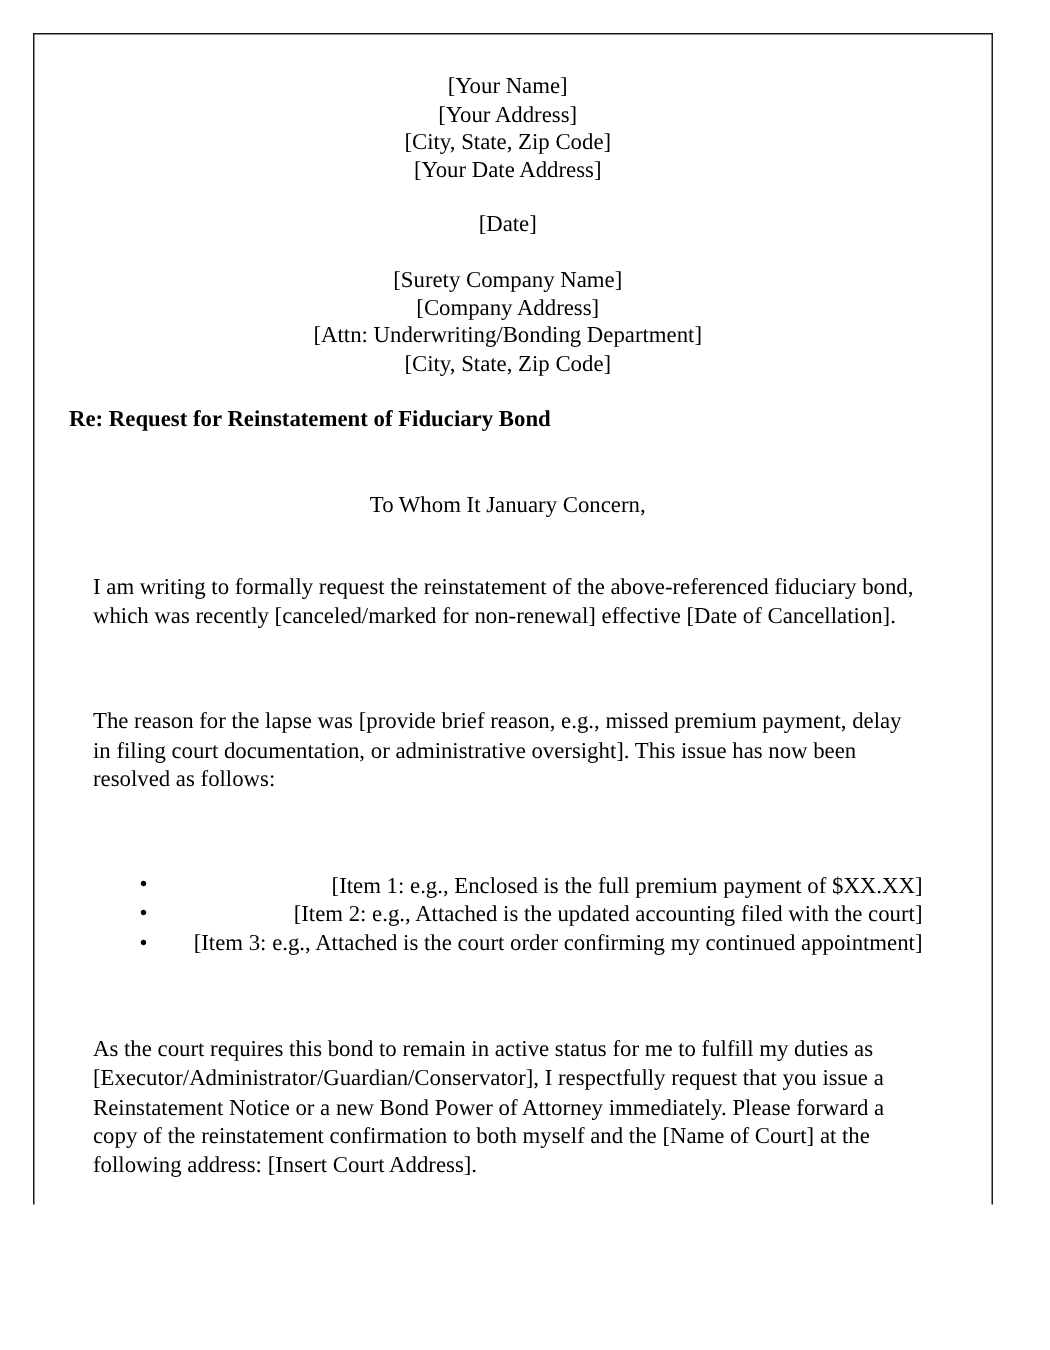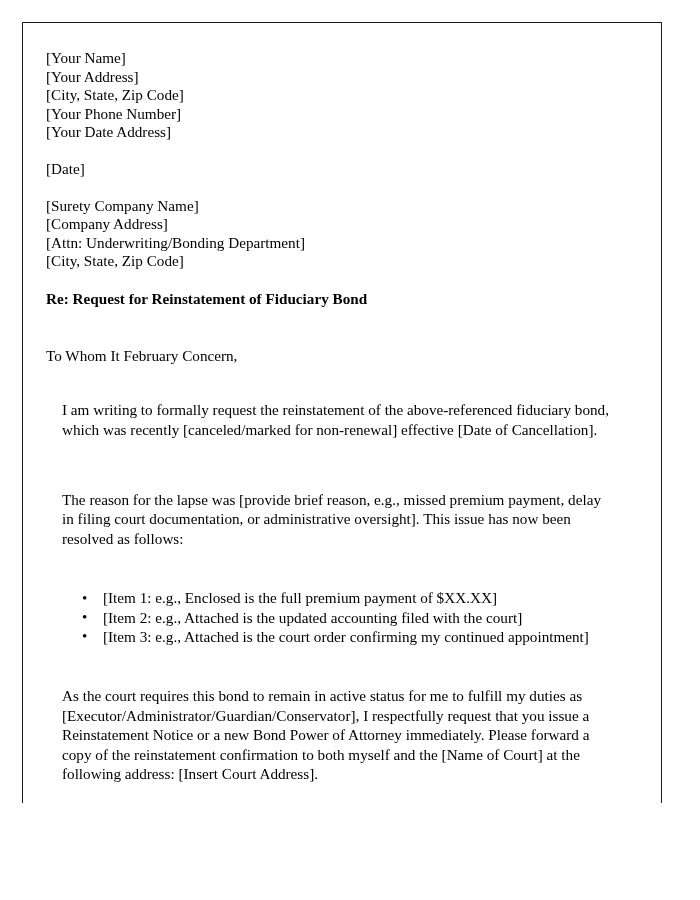--- a/index.html
+++ b/index.html
@@ -30,20 +30,21 @@
   }
 
   .page-body {
     padding: 26px 30px 0 23px;
   }
 
   .line {
     font-size: 15.2px;
     line-height: 18.6px;
     white-space: nowrap;
+    text-align: center;
   }
 
   .spacer-sm { height: 18px; }
   .spacer-md { height: 19px; }
 
   .subject-line {
     font-size: 15.2px;
     line-height: 18.6px;
     font-weight: bold;
     white-space: nowrap;
@@ -51,23 +52,24 @@
 
   .para {
     font-size: 15.2px;
     line-height: 19.4px;
     margin: 16px;
     text-align: left;
     max-width: 585px;
   }
 
   .bullet-list {
-    margin: 5px;
+    margin: 16px;
     padding: 0 0 0 31px;
     list-style: none;
+    text-align: right;
   }
   .bullet-list li {
     font-size: 15.2px;
     line-height: 19.4px;
     position: relative;
     padding-left: 21px;
     white-space: nowrap;
   }
   .bullet-list li::before {
     content: "\2022";
@@ -80,21 +82,20 @@
 </head>
 <body>
 
 <div class="page-sheet">
   <div class="page-body">
 
     <div>
       <div class="line">[Your Name]</div>
       <div class="line">[Your Address]</div>
       <div class="line">[City, State, Zip Code]</div>
-      <div class="line">[Your Phone Number]</div>
       <div class="line">[Your Date Address]</div>
     </div>
 
     <div class="spacer-sm"></div>
 
     <div class="line">[Date]</div>
 
     <div class="spacer-sm"></div>
 
     <div>
@@ -106,21 +107,21 @@
 
     <div class="spacer-md"></div>
 
     <div class="subject-line">Re: Request for Reinstatement of Fiduciary Bond</div>
 
     <div class="spacer-md"></div>
 
 
     <div class="spacer-md"></div>
 
-    <div class="line">To Whom It February Concern,</div>
+    <div class="line">To Whom It January Concern,</div>
 
     <div class="spacer-md"></div>
 
     <p class="para">I am writing to formally request the reinstatement of the above-referenced fiduciary bond, which was recently [canceled/marked for non-renewal] effective [Date of Cancellation].</p>
 
     <div class="spacer-md"></div>
 
     <p class="para">The reason for the lapse was [provide brief reason, e.g., missed premium payment, delay in filing court documentation, or administrative oversight]. This issue has now been resolved as follows:</p>
 
     <div class="spacer-md"></div>

